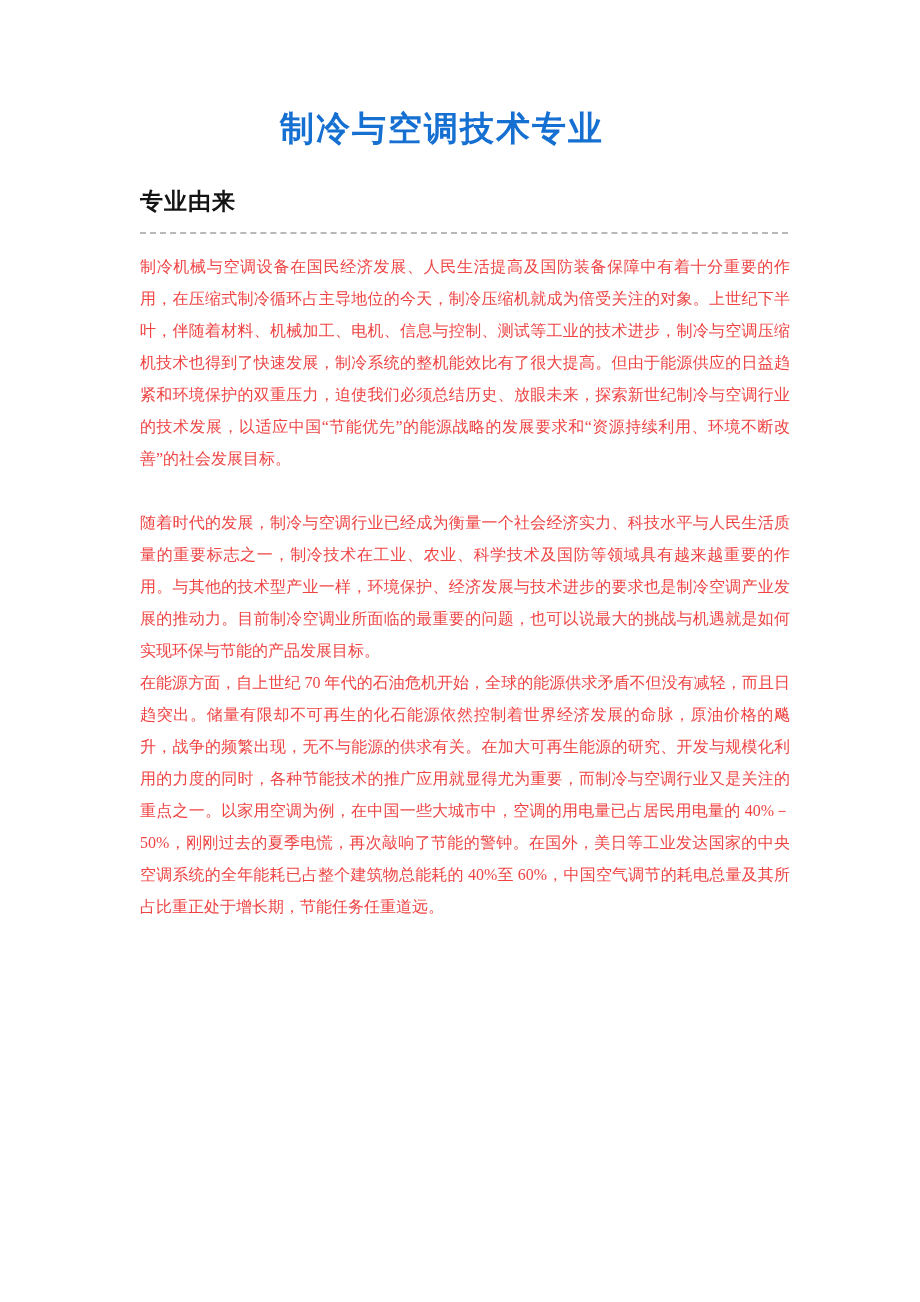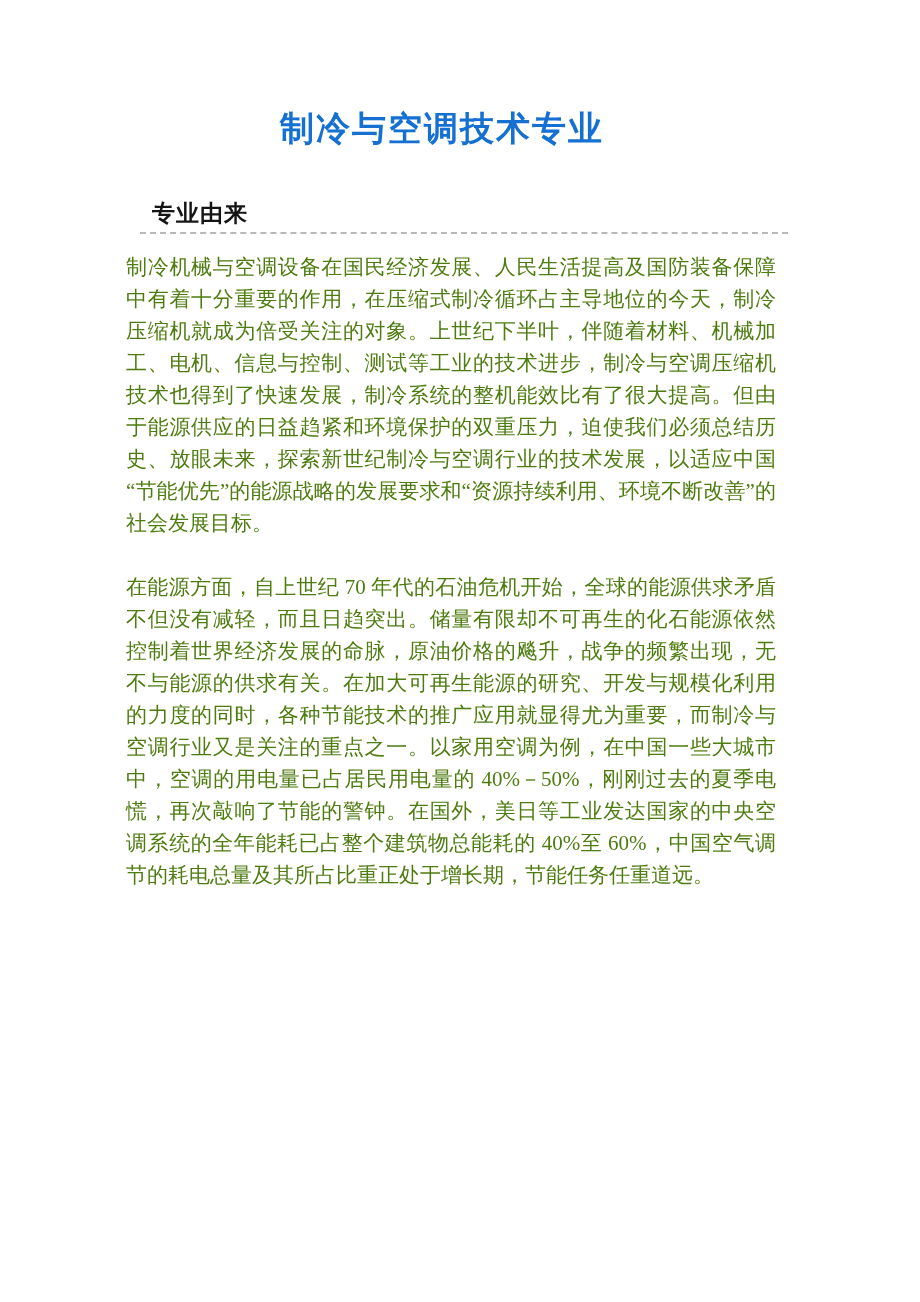--- a/index.html
+++ b/index.html
@@ -24,44 +24,44 @@
     font-family: "Liberation Sans", "DejaVu Sans", sans-serif;
     font-size: 34px;
     font-weight: bold;
     letter-spacing: 2px;
     color: #1570D2;
   }
   .section-heading {
     position: absolute;
     top: 186px;
     left: 140px;
-    margin: 12px;
+    margin: 0;
     font-family: Liberation Serif, serif;
     font-size: 23px;
     font-weight: bold;
     letter-spacing: 1px;
     color: #141414;
   }
   .divider {
     position: absolute;
     top: 232px;
     left: 140px;
     width: 648px;
     height: 0;
     border-top: 2px dashed #b8b8b8;
   }
   .doc-body {
     position: absolute;
     top: 251px;
-    left: 126px;
+    left: 140px;
     width: 650px;
     font-family: "Liberation Serif", "DejaVu Serif", serif;
-    font-size: 21px;
+    font-size: 16px;
     line-height: 32px;
-    color: #4d7c0f;
+    color: #ef4444;
     text-align: justify;
   }
   .para {
     margin: 0;
   }
   .para.gap-after {
     margin-bottom: 32px;
   }
 </style>
 </head>
@@ -70,16 +70,17 @@
 <div class="page">
 
   <h1 class="doc-title">制冷与空调技术专业</h1>
 
   <h2 class="section-heading">专业由来</h2>
 
   <div class="divider"></div>
 
   <div class="doc-body">
     <p class="para gap-after">制冷机械与空调设备在国民经济发展、人民生活提高及国防装备保障中有着十分重要的作用，在压缩式制冷循环占主导地位的今天，制冷压缩机就成为倍受关注的对象。上世纪下半叶，伴随着材料、机械加工、电机、信息与控制、测试等工业的技术进步，制冷与空调压缩机技术也得到了快速发展，制冷系统的整机能效比有了很大提高。但由于能源供应的日益趋紧和环境保护的双重压力，迫使我们必须总结历史、放眼未来，探索新世纪制冷与空调行业的技术发展，以适应中国“节能优先”的能源战略的发展要求和“资源持续利用、环境不断改善”的社会发展目标。</p>
+    <p class="para">随着时代的发展，制冷与空调行业已经成为衡量一个社会经济实力、科技水平与人民生活质量的重要标志之一，制冷技术在工业、农业、科学技术及国防等领域具有越来越重要的作用。与其他的技术型产业一样，环境保护、经济发展与技术进步的要求也是制冷空调产业发展的推动力。目前制冷空调业所面临的最重要的问题，也可以说最大的挑战与机遇就是如何实现环保与节能的产品发展目标。</p>
     <p class="para gap-after">在能源方面，自上世纪 70 年代的石油危机开始，全球的能源供求矛盾不但没有减轻，而且日趋突出。储量有限却不可再生的化石能源依然控制着世界经济发展的命脉，原油价格的飚升，战争的频繁出现，无不与能源的供求有关。在加大可再生能源的研究、开发与规模化利用的力度的同时，各种节能技术的推广应用就显得尤为重要，而制冷与空调行业又是关注的重点之一。以家用空调为例，在中国一些大城市中，空调的用电量已占居民用电量的 40%－50%，刚刚过去的夏季电慌，再次敲响了节能的警钟。在国外，美日等工业发达国家的中央空调系统的全年能耗已占整个建筑物总能耗的 40%至 60%，中国空气调节的耗电总量及其所占比重正处于增长期，节能任务任重道远。</p>
   </div>
 
 </div>
 
 </body></html>

